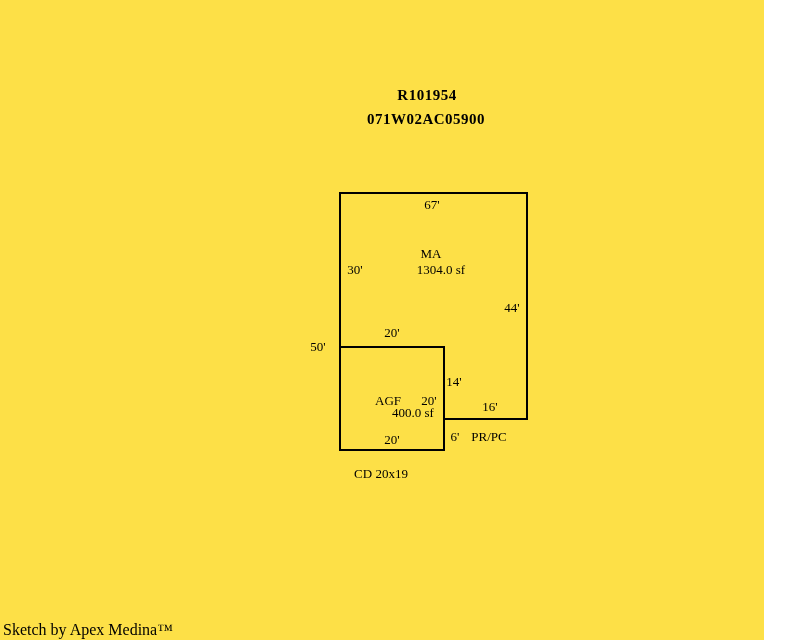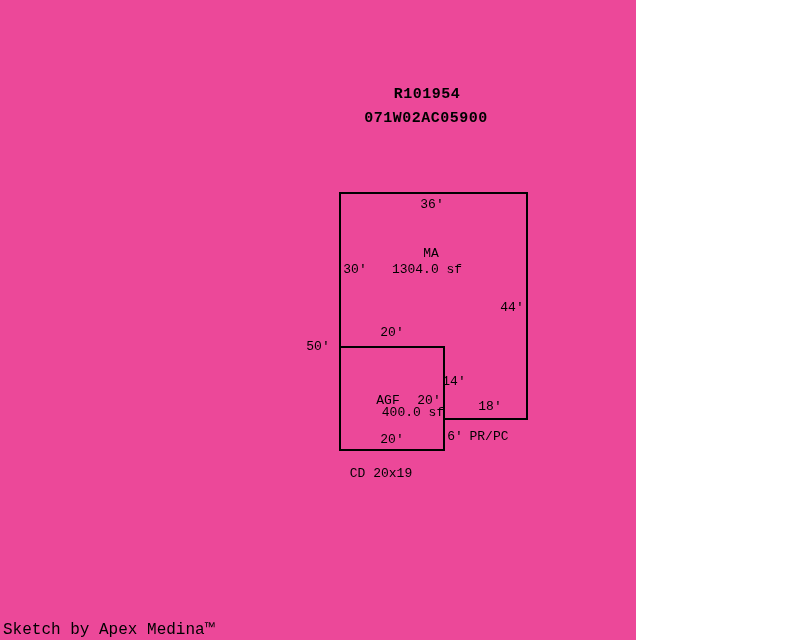--- a/index.html
+++ b/index.html
@@ -2,25 +2,25 @@
 <html><head>
 <meta charset="utf-8">
 <style>
   html, body {
     margin: 0;
     padding: 0;
     background: #ffffff;
   }
   .canvas {
     position: relative;
-    width: 636px;
+    width: 764px;
     height: 640px;
-    background: #ec4899;
+    background: #fde047;
     overflow: hidden;
-    font-family: Liberation Mono, monospace;
+    font-family: Liberation Serif, serif;
     color: #000000;
   }
   .wall {
     position: absolute;
     background: #000000;
   }
   .lbl {
     position: absolute;
     font-size: 13px;
     line-height: 14px;
@@ -56,21 +56,21 @@
   .agf-top     { left: 339px; top: 346px; width: 106px; height: 2px; }
   .agf-right   { left: 443px; top: 346px; width: 2px;  height: 105px; }
   .agf-bottom  { left: 339px; top: 449px; width: 106px; height: 2px; }
 
   
   .pos-rec        { left: 427px; top: 87px; }
   .pos-parcel     { left: 426px; top: 111px; text-align: right; }
   .pos-dim36      { left: 432px; top: 198px; }
   .pos-ma-code    { left: 431px; top: 247px; }
   .pos-dim30      { left: 355px; top: 263px; }
-  .pos-ma-area    { left: 427px; top: 263px; }
+  .pos-ma-area    { left: 441px; top: 263px; }
   .pos-dim44      { left: 512px; top: 301px; }
   .pos-dim20step  { left: 392px; top: 326px; }
   .pos-dim50      { left: 318px; top: 340px; }
   .pos-dim14      { left: 454px; top: 375px; text-align: center; }
   .pos-agf-code   { left: 388px; top: 394px; }
   .pos-dim20r     { left: 429px; top: 394px; }
   .pos-agf-area   { left: 413px; top: 406px; }
   .pos-dim16      { left: 490px; top: 400px; }
   .pos-dim20b     { left: 392px; top: 433px; }
   .pos-dim6       { left: 455px; top: 430px; }
@@ -86,29 +86,29 @@
   <div class="hdr pos-parcel">071W02AC05900</div>
 
   <div class="wall ma-top"></div>
   <div class="wall left-wall"></div>
   <div class="wall ma-right"></div>
   <div class="wall ma-bottom"></div>
   <div class="wall agf-top"></div>
   <div class="wall agf-right"></div>
   <div class="wall agf-bottom"></div>
 
-  <div class="lbl pos-dim36">36'</div>
+  <div class="lbl pos-dim36">67'</div>
   <div class="lbl pos-ma-code">MA</div>
   <div class="lbl pos-dim30">30'</div>
   <div class="lbl pos-ma-area">1304.0 sf</div>
   <div class="lbl pos-dim44">44'</div>
   <div class="lbl pos-dim20step">20'</div>
   <div class="lbl pos-dim50">50'</div>
   <div class="lbl pos-dim14">14'</div>
-  <div class="lbl pos-dim16">18'</div>
+  <div class="lbl pos-dim16">16'</div>
 
   <div class="lbl pos-agf-code">AGF</div>
   <div class="lbl pos-dim20r">20'</div>
   <div class="lbl pos-agf-area">400.0 sf</div>
   <div class="lbl pos-dim20b">20'</div>
 
   <div class="lbl pos-dim6">6'</div>
   <div class="lbl pos-prpc">PR/PC</div>
 
   <div class="lbl pos-note">CD 20x19</div>

